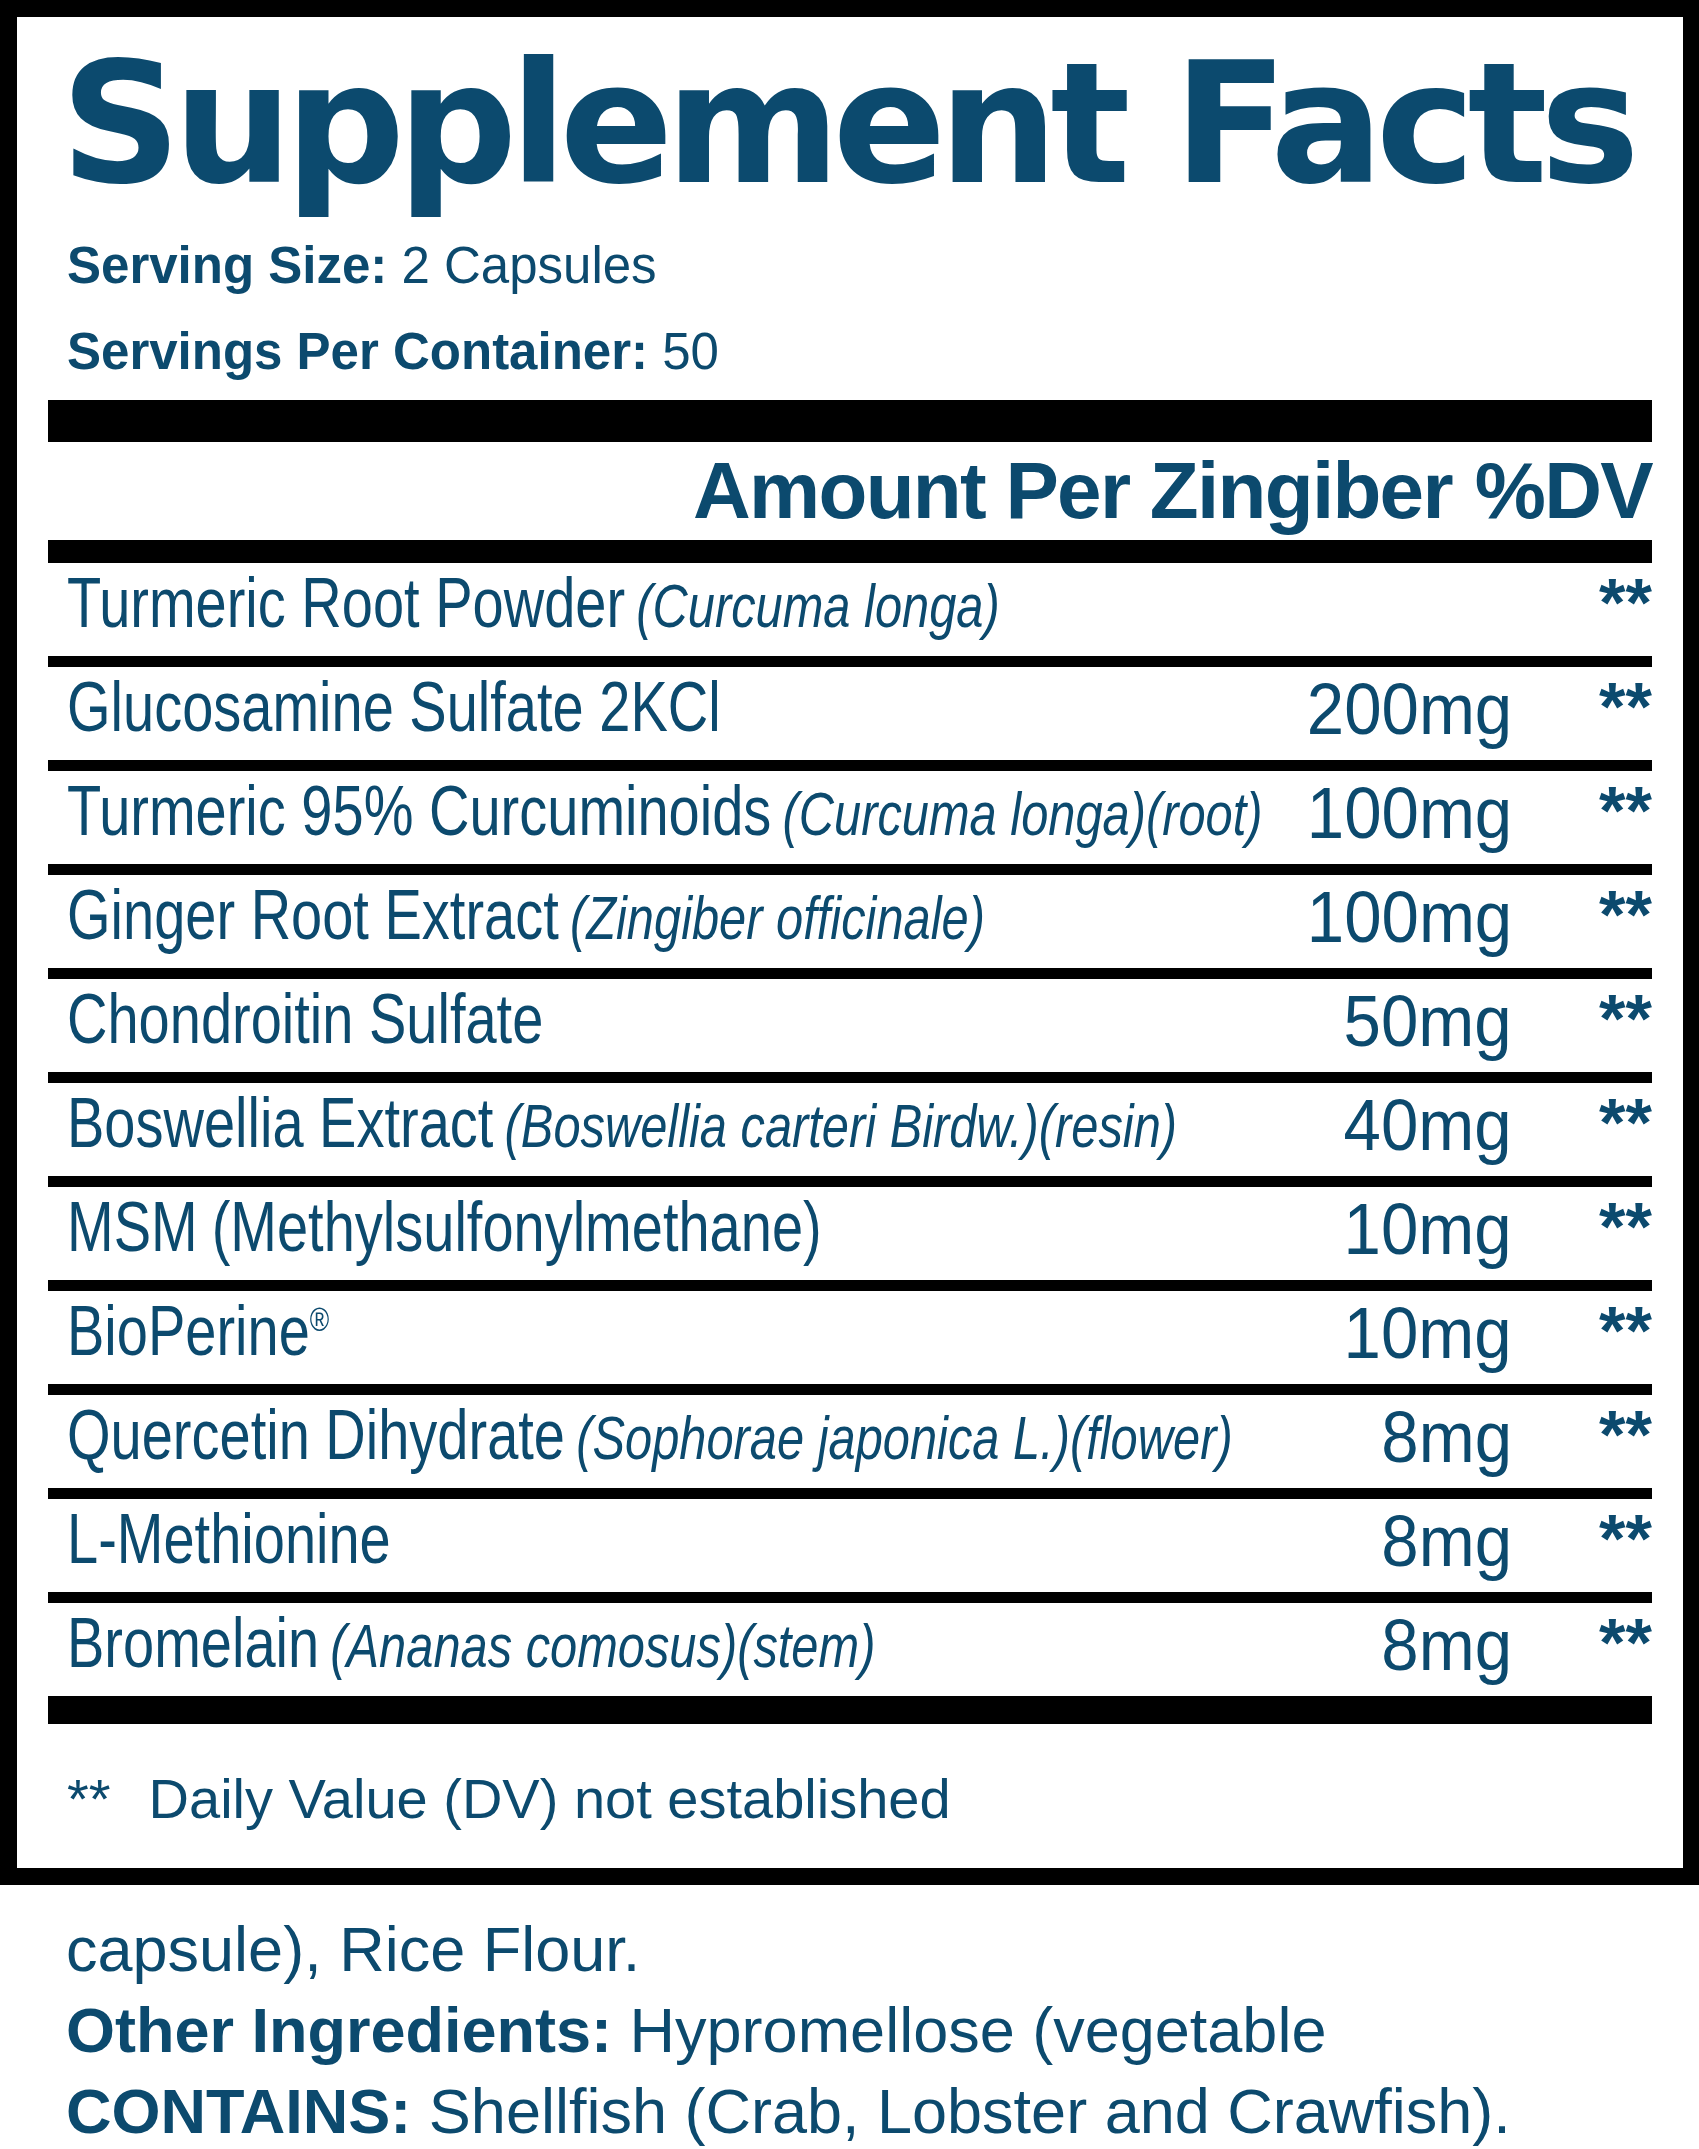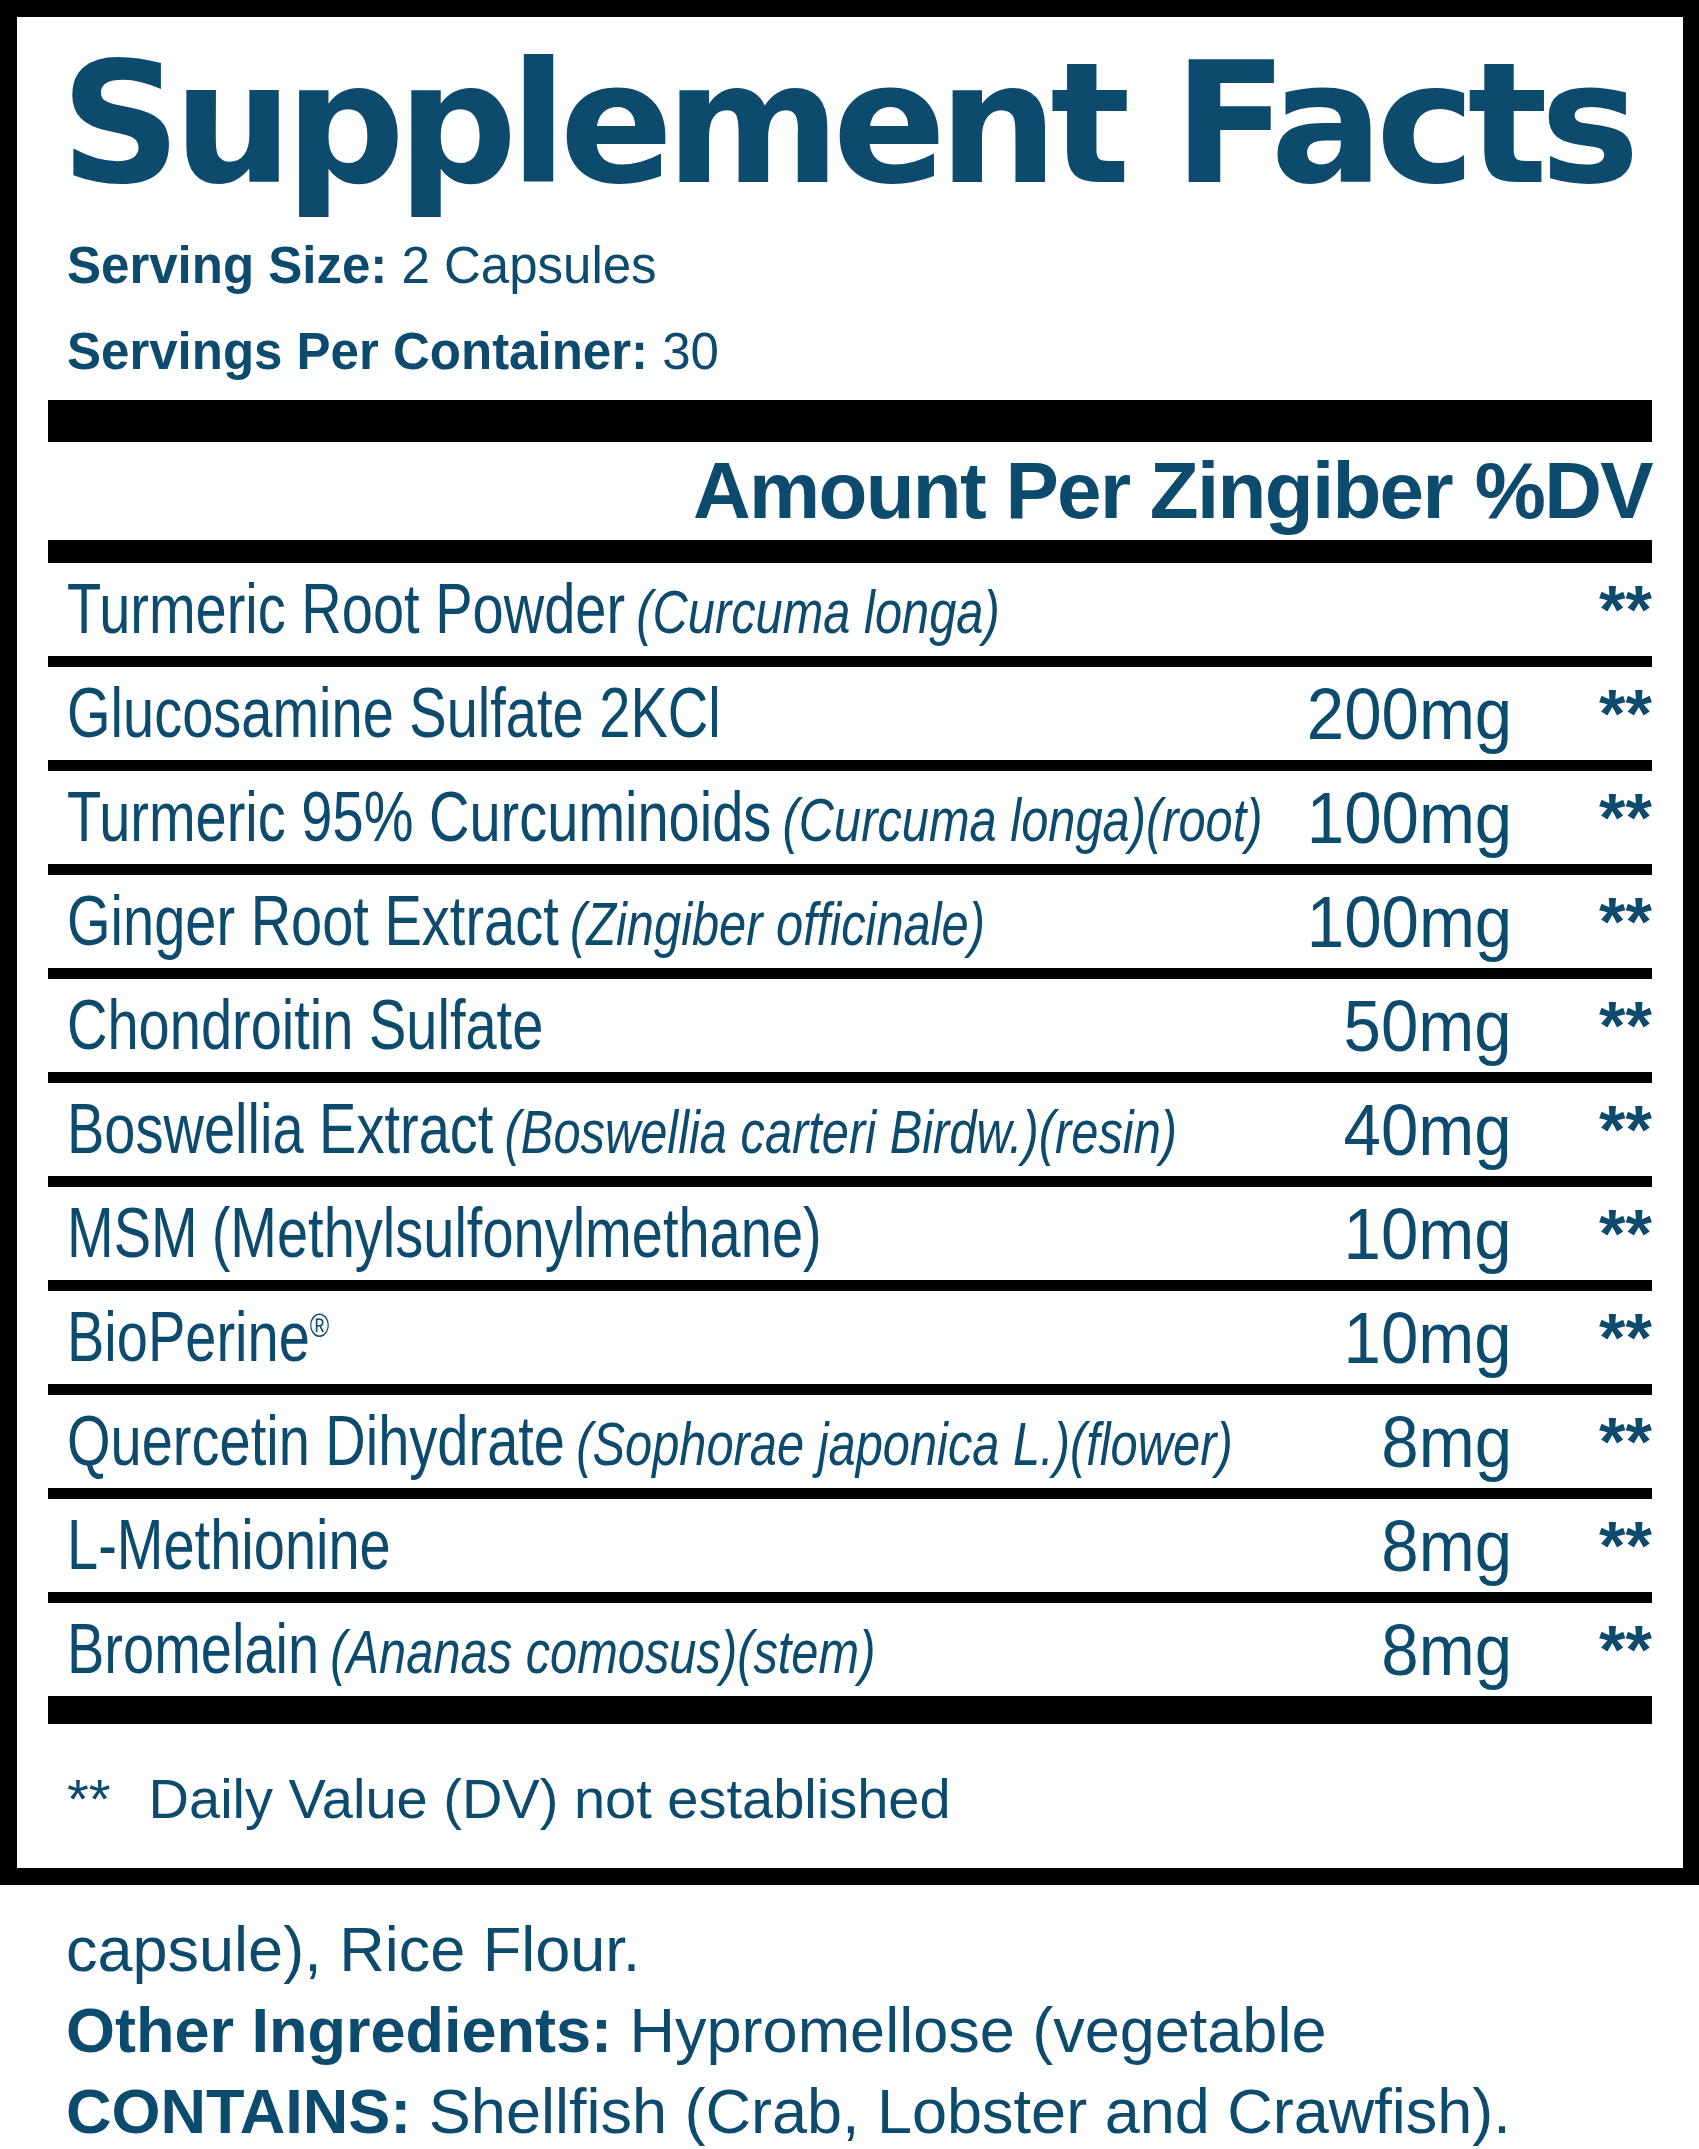--- a/index.html
+++ b/index.html
@@ -55,21 +55,21 @@
     line-height: 98px;
     letter-spacing: -1.7px;
     text-align: right;
     white-space: nowrap;
   }
   .col-header .dv-h { margin-left: 23px; }
 
   
   .row {
     display: flex;
-    align-items: center;
+    align-items: flex-start;
     height: 93px;
     border-bottom: 11.4px solid #000000;
     padding-left: 19px;
     font-size: 70px;
   }
   #rows .row:last-child { border-bottom: none; }
 
   .name-cell { flex: 1 1 0; min-width: 0; white-space: nowrap; }
   .name-inner {
     display: inline-block;
@@ -121,21 +121,21 @@
 <body>
 
 <div class="page">
 
   <div class="facts-box">
 
     <h1 class="title">Supplement Facts</h1>
 
     <div class="serving-block">
       <div class="serving-line"><span class="b">Serving Size:</span> <span>2 Capsules</span></div>
-      <div class="serving-line"><span class="b">Servings Per Container:</span> <span>30</span></div>
+      <div class="serving-line"><span class="b">Servings Per Container:</span> <span>50</span></div>
     </div>
 
     <div class="bar bar-thick"></div>
 
     <div class="col-header"><span>Amount Per Zingiber</span><span class="dv-h">%DV</span></div>
 
     <div class="bar bar-med"></div>
 
     <div id="rows">
   <div class="row">

